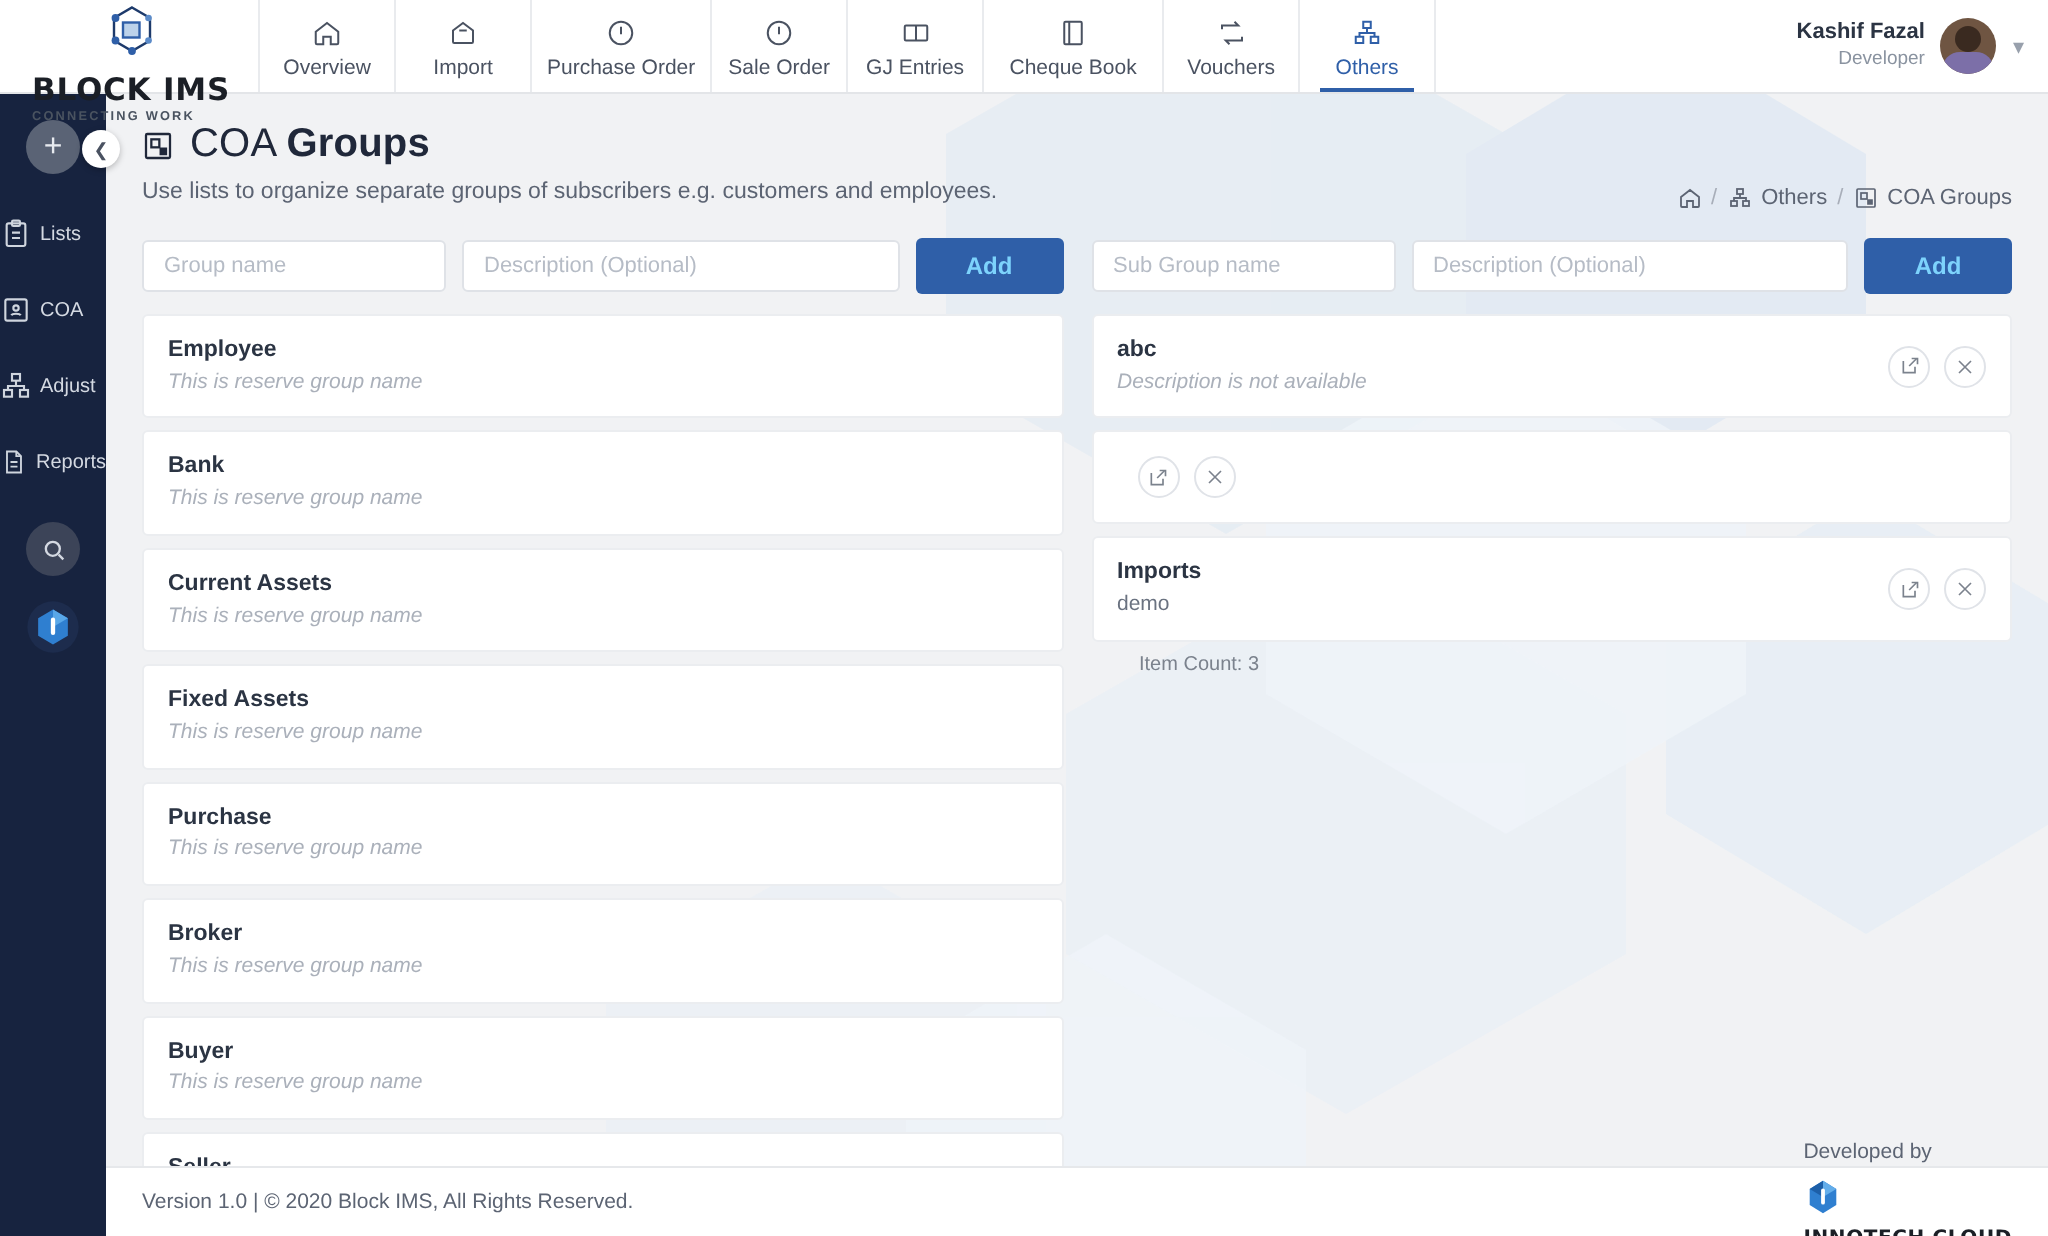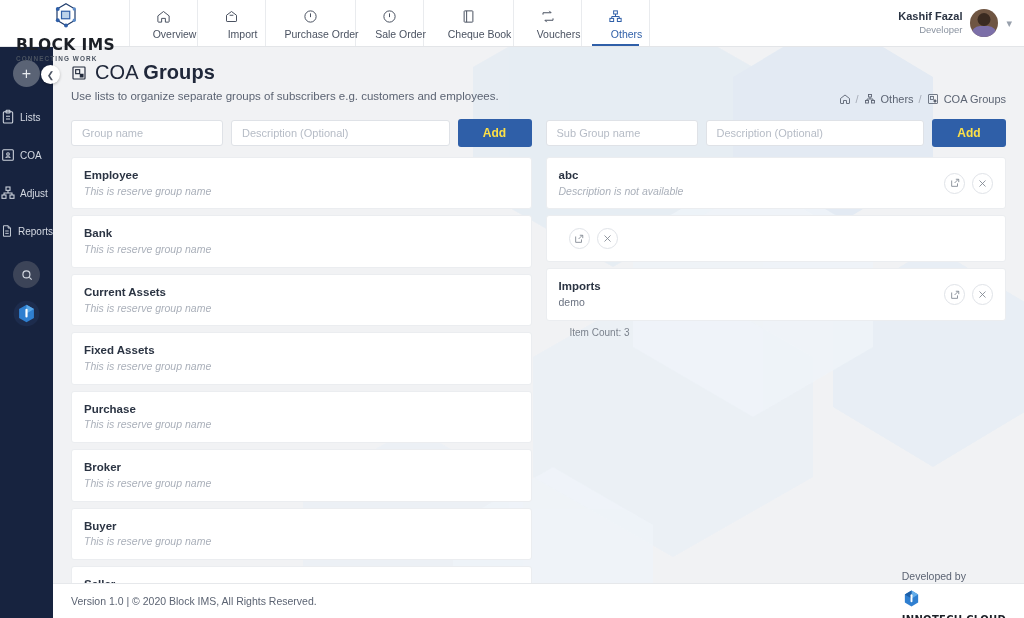--- a/index.html
+++ b/index.html
@@ -24,21 +24,21 @@
                 color: #1b1f26; font-family: "DejaVu Sans", sans-serif; }
   .brand-sub { font-size: 6.4px; font-weight: 700; letter-spacing: 1.1px;
                color: #4a5360; margin-top: 2px; }
   .navitems { display: flex; align-items: stretch; }
   .navitem {
     width: 68px; display: flex; flex-direction: column; align-items: center;
     justify-content: center; gap: 4px; border-right: 1px solid #e9ebee;
     cursor: pointer; position: relative; padding-top: 2px;
   }
   .navitem.wide { width: 90px; }
-  .navitem .nlabel { font-size: 10.5px; color: #4a5261; white-space: nowrap; padding-left: 22px; }
+  .navitem .nlabel { font-size: 10.5px; color: #4a5261; white-space: nowrap; }
   .navitem svg { display: block; }
   .navitem.active .nlabel { color: #2f5fa8; }
   .navitem.active svg { stroke: #2f5fa8; }
   .navitem.active::after {
     content: ""; position: absolute; left: 10px; right: 10px; bottom: 0;
     height: 2.5px; background: #2f5fa8;
   }
   .userbox { margin-left: auto; display: flex; align-items: center; gap: 8px;
              padding-right: 12px; cursor: pointer; }
   .uname { font-size: 11px; font-weight: 700; color: #2b3443; text-align: right; line-height: 1.25; }
@@ -102,21 +102,21 @@
   .formrow { display: flex; gap: 8px; align-items: center; }
   .inp {
     height: 26px; border: 1px solid #dfe2e7; border-radius: 3px; background: #fff;
     font-size: 11px; color: #2b3443; padding: 0 10px; font-family: "Liberation Sans", sans-serif;
   }
   .inp::placeholder { color: #b6bcc6; }
   .inp.small { width: 152px; }
   .inp.large { flex: 1; }
   .addbtn {
     width: 74px; height: 28px; background: #2f5fa8; border: none; border-radius: 3px;
-    color: #fde047; font-size: 12px; font-weight: 700; cursor: pointer;
+    color: #7dd3fc; font-size: 12px; font-weight: 700; cursor: pointer;
     font-family: "Liberation Sans", sans-serif;
   }
 
   
   .cards { margin-top: 10px; }
   .card {
     background: #fff; border: 1px solid #ebedf0; border-radius: 3px;
     padding: 9px 12px; margin-bottom: 6px; min-height: 47px;
     display: flex; align-items: center; cursor: pointer;
   }
@@ -189,20 +189,27 @@
             <path d="M12 7v6"></path>
           </svg>
         <span class="nlabel">Purchase Order</span>
       </div>
       <div class="navitem">
         <svg width="15" height="15" viewBox="0 0 24 24" fill="none" stroke="#4a5261" stroke-width="1.6">
             <circle cx="12" cy="12" r="9"></circle>
             <path d="M12 7v6"></path>
           </svg>
         <span class="nlabel">Sale Order</span>
+      </div>
+      <div class="navitem">
+        <svg width="16" height="15" viewBox="0 0 24 24" fill="none" stroke="#4a5261" stroke-width="1.6">
+            <rect x="3" y="6" width="18" height="12" rx="1"></rect>
+            <path d="M12 6v12"></path>
+          </svg>
+        <span class="nlabel">GJ Entries</span>
       </div>
       <div class="navitem wide">
         <svg width="15" height="15" viewBox="0 0 24 24" fill="none" stroke="#4a5261" stroke-width="1.6">
             <rect x="5" y="3" width="14" height="18" rx="1"></rect>
             <path d="M9 3v18"></path>
           </svg>
         <span class="nlabel">Cheque Book</span>
       </div>
       <div class="navitem">
         <svg width="16" height="15" viewBox="0 0 24 24" fill="none" stroke="#4a5261" stroke-width="1.6">

